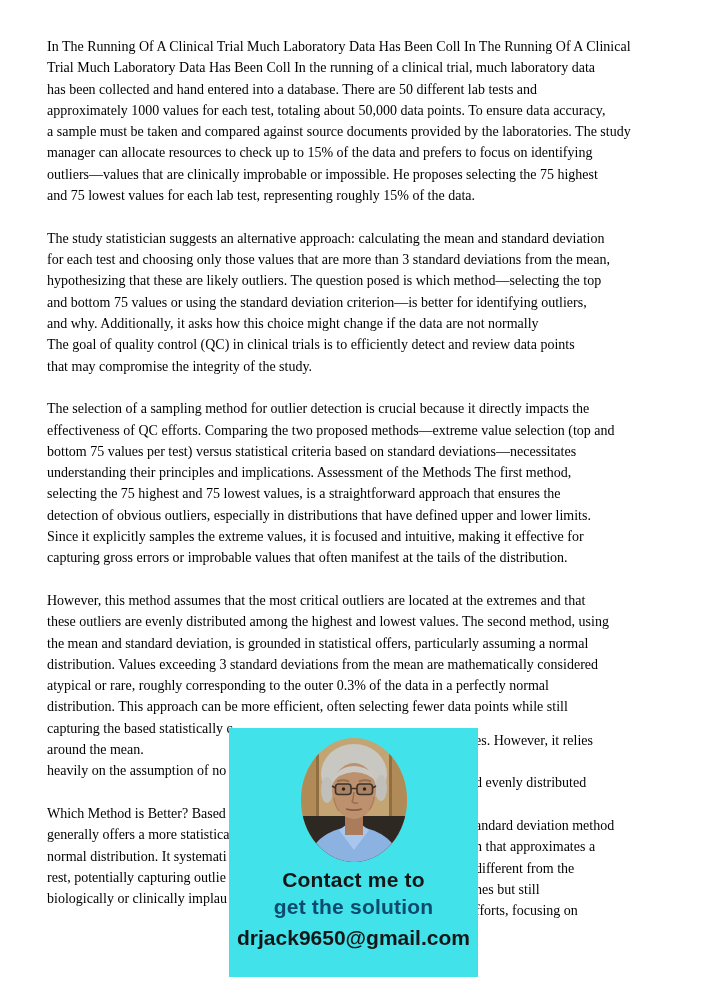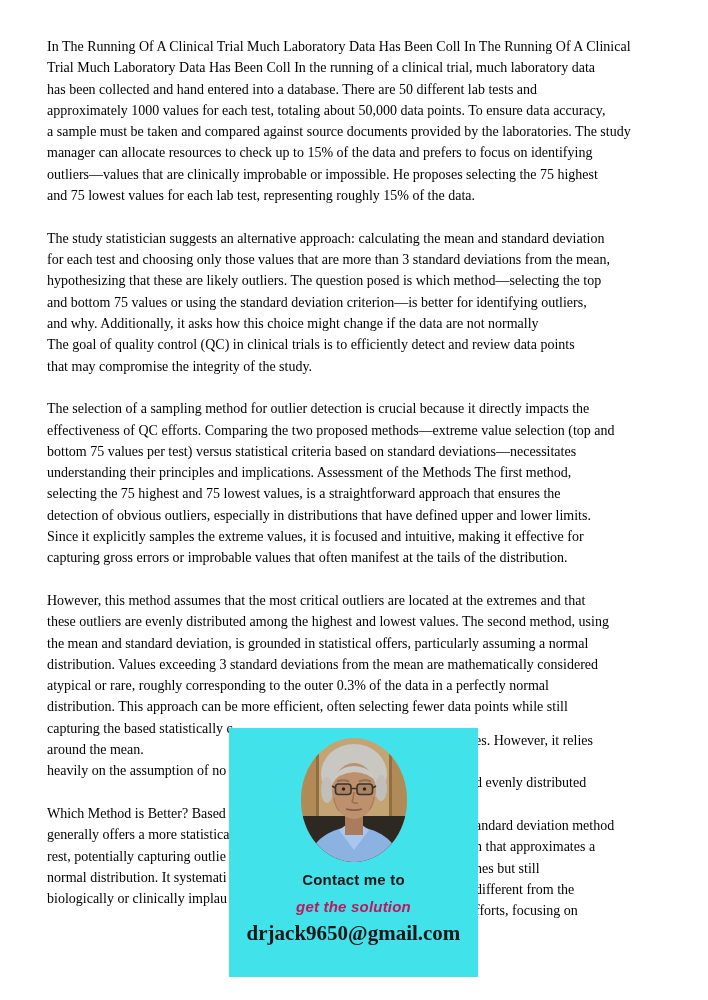--- a/index.html
+++ b/index.html
@@ -50,32 +50,33 @@
   }
   .avatar {
     width: 106px;
     height: 124px;
     margin-top: 10px;
     flex: 0 0 auto;
   }
   .headline {
     font-family: "Liberation Sans", sans-serif;
     font-weight: bold;
-    font-size: 15px;
+    font-size: 21px;
     line-height: 27px;
     color: #161616;
     text-align: center;
     letter-spacing: 0.2px;
   }
   .headline.first { margin-top: 4px; }
   .email {
-    font-family: Liberation Serif, serif;
+    font-family: Liberation Sans, sans-serif;
     font-weight: bold;
     font-size: 21px;
     line-height: 26px;
+    margin-top: 5px;
     color: #111111;
     text-align: center;
   }
 </style>
 </head>
 <body style="background: rgb(255, 255, 255);">
 
 <div class="doc" id="doc" style="color: rgb(0, 0, 0);">
     <div class="para">
       <div class="line">In The Running Of A Clinical Trial Much Laboratory Data Has Been Coll In The Running Of A Clinical</div>
@@ -113,22 +114,22 @@
       <div class="line">distribution. Values exceeding 3 standard deviations from the mean are mathematically considered</div>
       <div class="line">atypical or rare, roughly corresponding to the outer 0.3% of the data in a perfectly normal</div>
       <div class="line">distribution. This approach can be more efficient, often selecting fewer data points while still</div>
       <div class="line"><span class="frag-left">capturing the based statistically c</span><span class="frag-right">es. However, it relies</span></div>
       <div class="line">around the mean.</div>
       <div class="line"><span class="frag-left">heavily on the assumption of no</span><span class="frag-right">d evenly distributed</span></div>
     </div>
     <div class="para">
       <div class="line"><span class="frag-left">Which Method is Better? Based</span><span class="frag-right">andard deviation method</span></div>
       <div class="line"><span class="frag-left">generally offers a more statistica</span><span class="frag-right">n that approximates a</span></div>
+      <div class="line"><span class="frag-left">normal distribution. It systemati</span><span class="frag-right">different from the</span></div>
       <div class="line"><span class="frag-left">rest, potentially capturing outlie</span><span class="frag-right">nes but still</span></div>
-      <div class="line"><span class="frag-left">normal distribution. It systemati</span><span class="frag-right">different from the</span></div>
       <div class="line"><span class="frag-left">biologically or clinically implau</span><span class="frag-right">fforts, focusing on</span></div>
     </div>
   </div>
 
 <div class="overlay" style="background: rgb(65, 226, 233);">
   <div class="avatar">
     <svg viewBox="0 0 106 124" width="106" height="124">
       <defs>
         <clipPath id="avclip">
             <ellipse cx="53" cy="62" rx="53" ry="62"></ellipse>
@@ -161,15 +162,15 @@
         <circle cx="42.5" cy="51" r="1.7" fill="#2d231a"></circle>
         <circle cx="63.5" cy="51" r="1.7" fill="#2d231a"></circle>
         <path d="M53,54 Q52.2,61 51,63.5 Q53,66 57,64.8" stroke="#996e4c" stroke-width="1.4" fill="none"></path>
         <path d="M45,71 Q53,73.4 61,71" stroke="#8a5a43" stroke-width="1.8" fill="none"></path>
         <path d="M33,60 Q34,68 38,73" stroke="#a87d5b" stroke-width="1.2" fill="none"></path>
         <path d="M73,59 Q72,67 68,72" stroke="#a87d5b" stroke-width="1.2" fill="none"></path>
       </g>
     </svg>
   </div>
   <div class="headline first" style="color: rgb(22, 22, 22);">Contact me to</div>
-  <div class="headline" style="color: #be185d; font-style: italic;">get the solution</div>
+  <div class="headline" style="color: #0c4a6e;">get the solution</div>
   <div class="email" style="color: rgb(22, 22, 22);">drjack9650@gmail.com</div>
 </div>
 
 </body></html>

